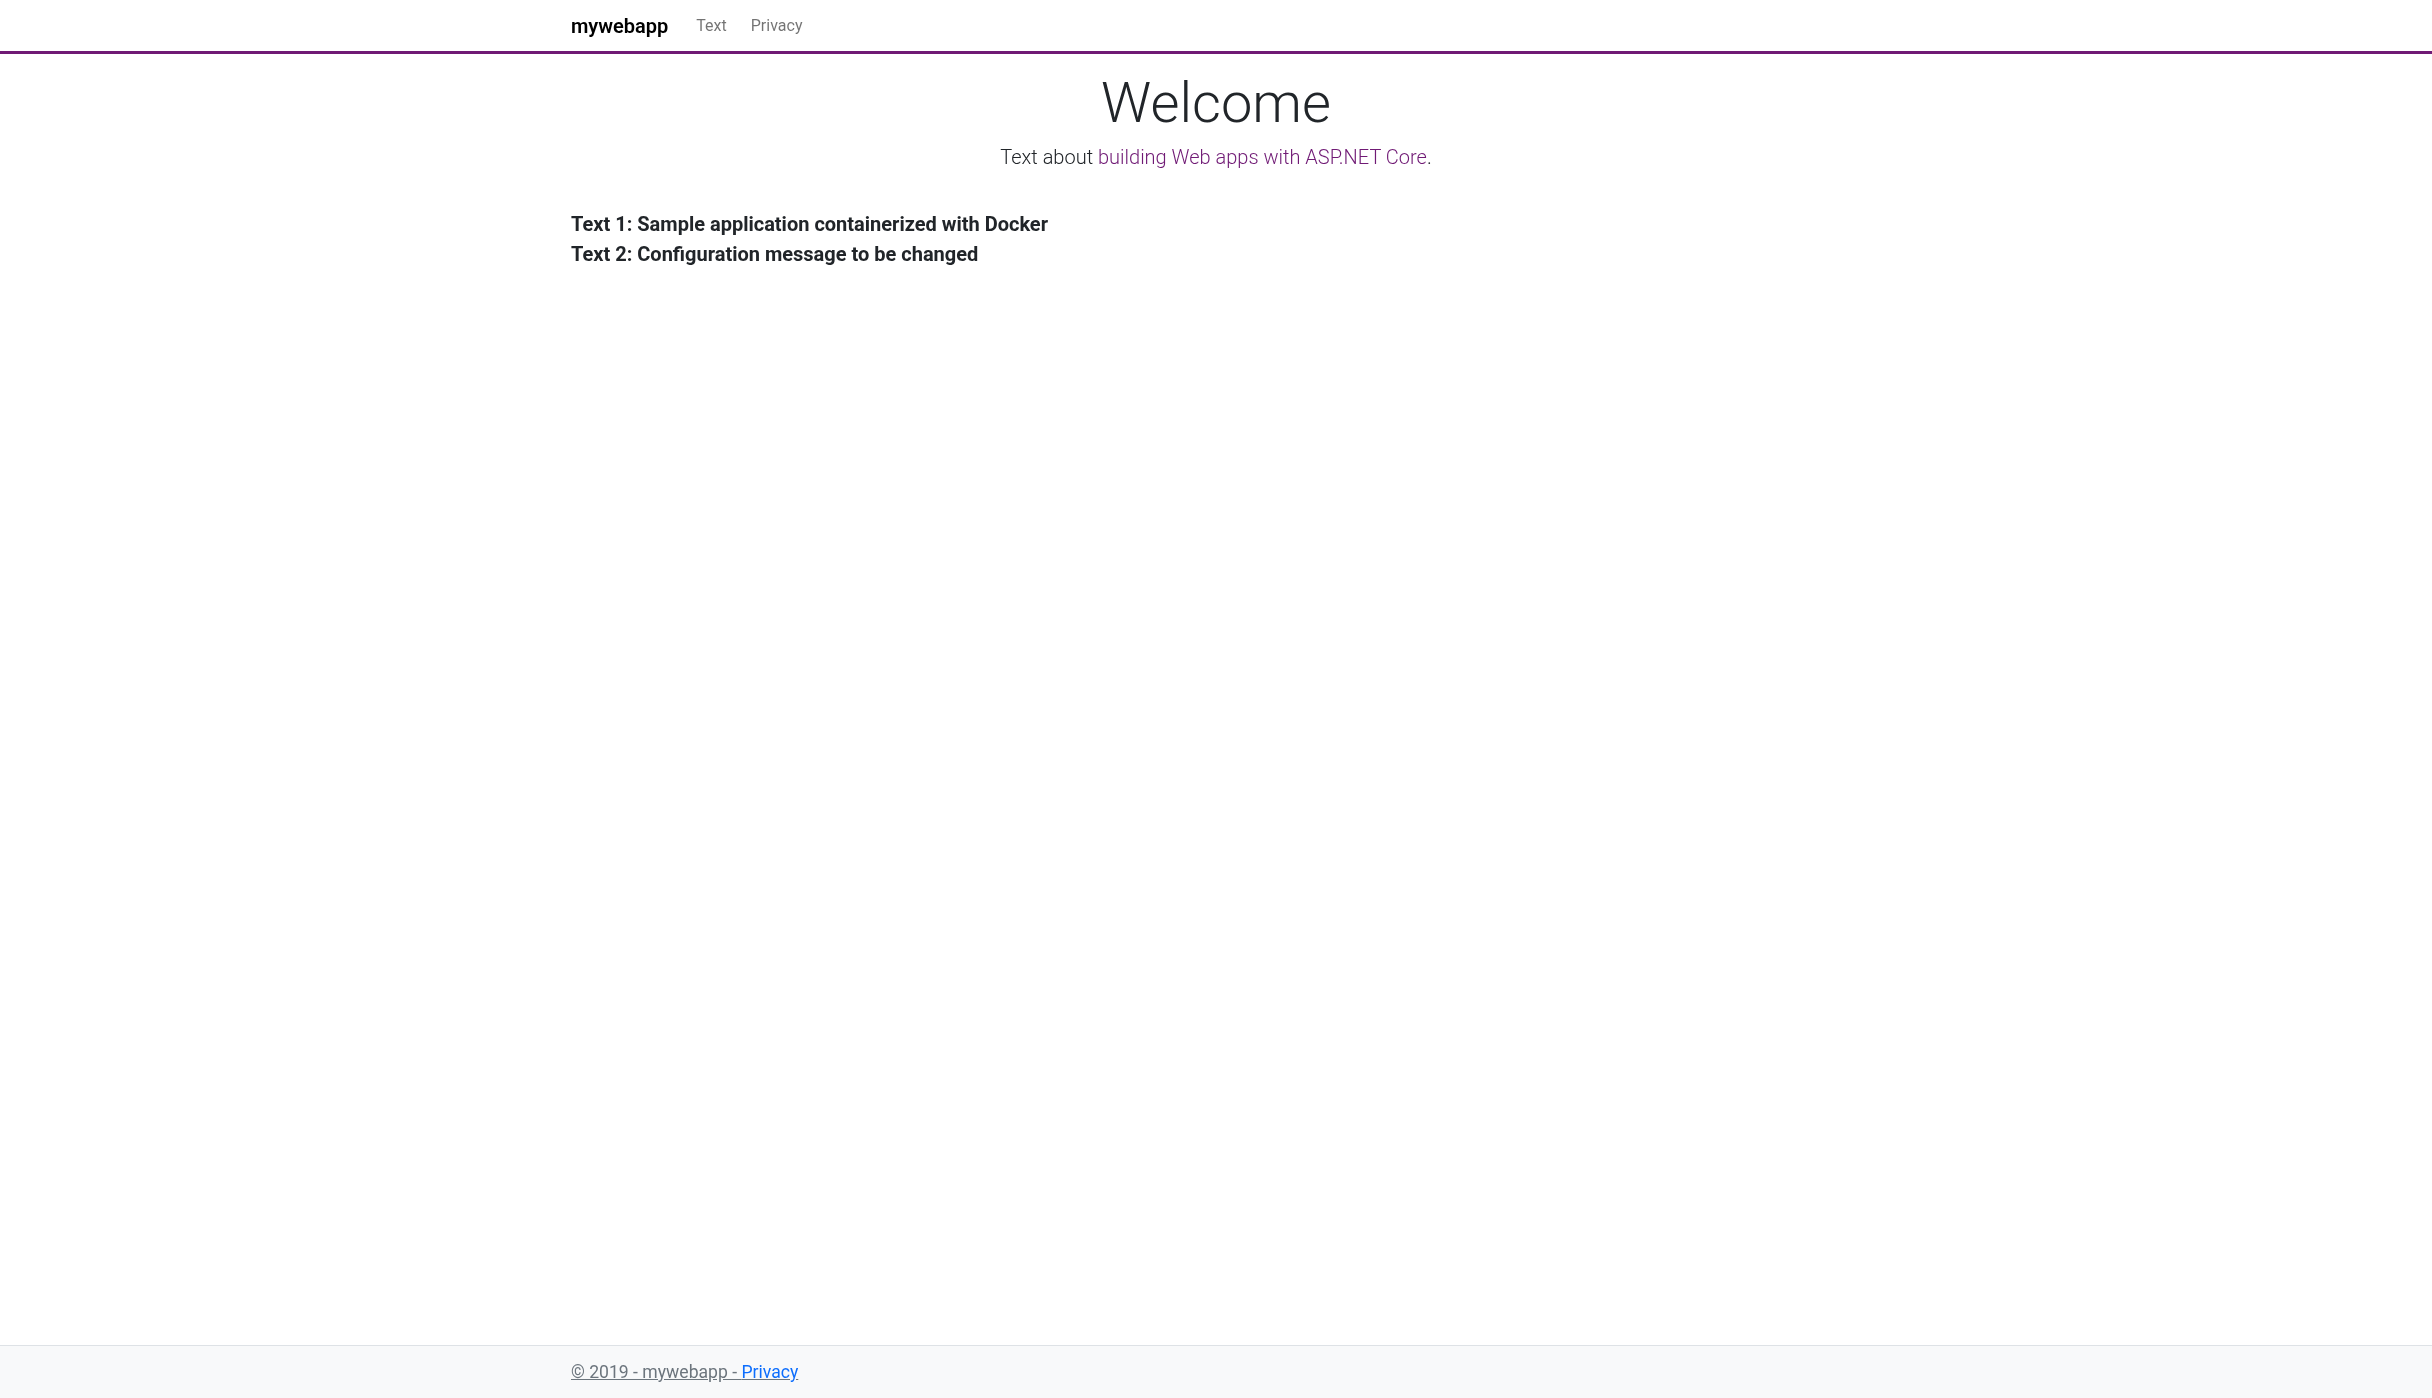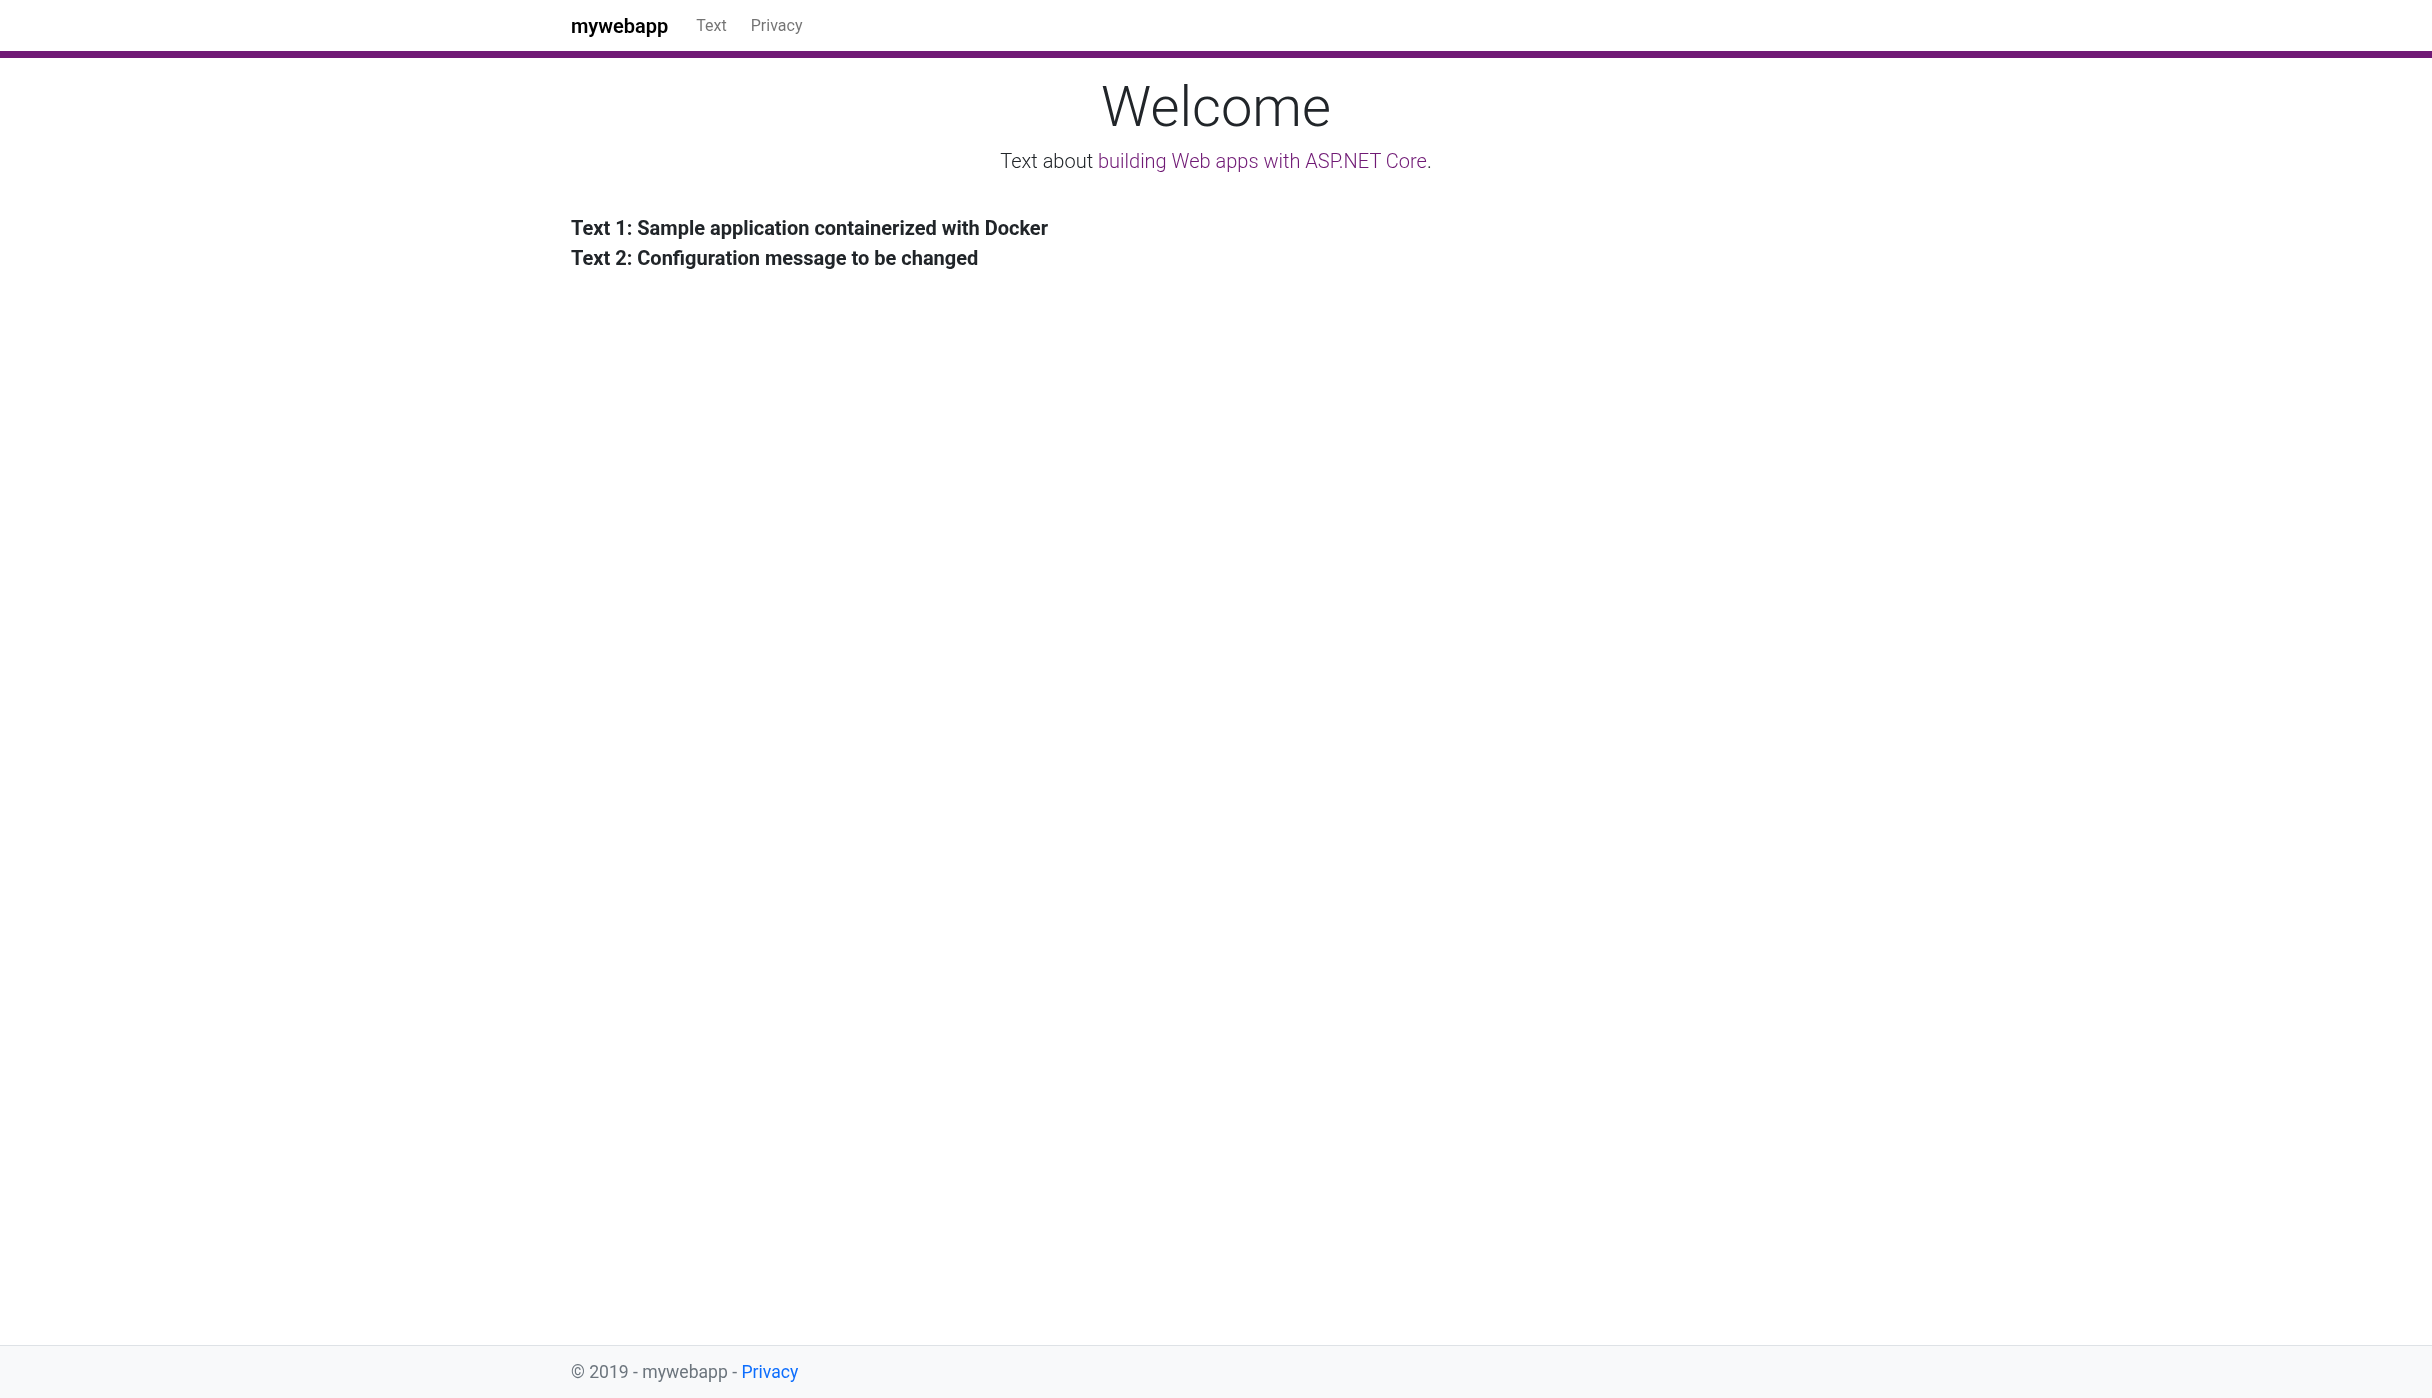--- a/index.html
+++ b/index.html
@@ -12,21 +12,21 @@
       font-family: -apple-system, BlinkMacSystemFont, "Segoe UI", Roboto, "Helvetica Neue", Arial, sans-serif;
       color: #212529;
       background-color: #fff;
       min-height: 100vh;
       display: flex;
       flex-direction: column;
     }
     
     .navbar {
       background-color: #fff;
-      border-bottom: 7px solid #701a75;
+      border-bottom: 3px solid #701a75;
       padding: 0.5rem 1rem;
     }
     
     .navbar-container {
       max-width: 1320px;
       margin: 0 auto;
       padding: 0 15px;
       display: flex;
       align-items: center;
     }
@@ -111,20 +111,21 @@
       background-color: #f8f9fa;
     }
     
     footer a {
       color: #0d6efd;
       text-decoration: none;
     }
     
     .footer-text {
       font-size: 1.1rem;
+      text-decoration: underline;
     }
   </style>
 </head>
 <body>
 
 <header>
   <nav class="navbar">
     <div class="navbar-container">
       <a class="navbar-brand">mywebapp</a>
       <ul class="navbar-nav">

